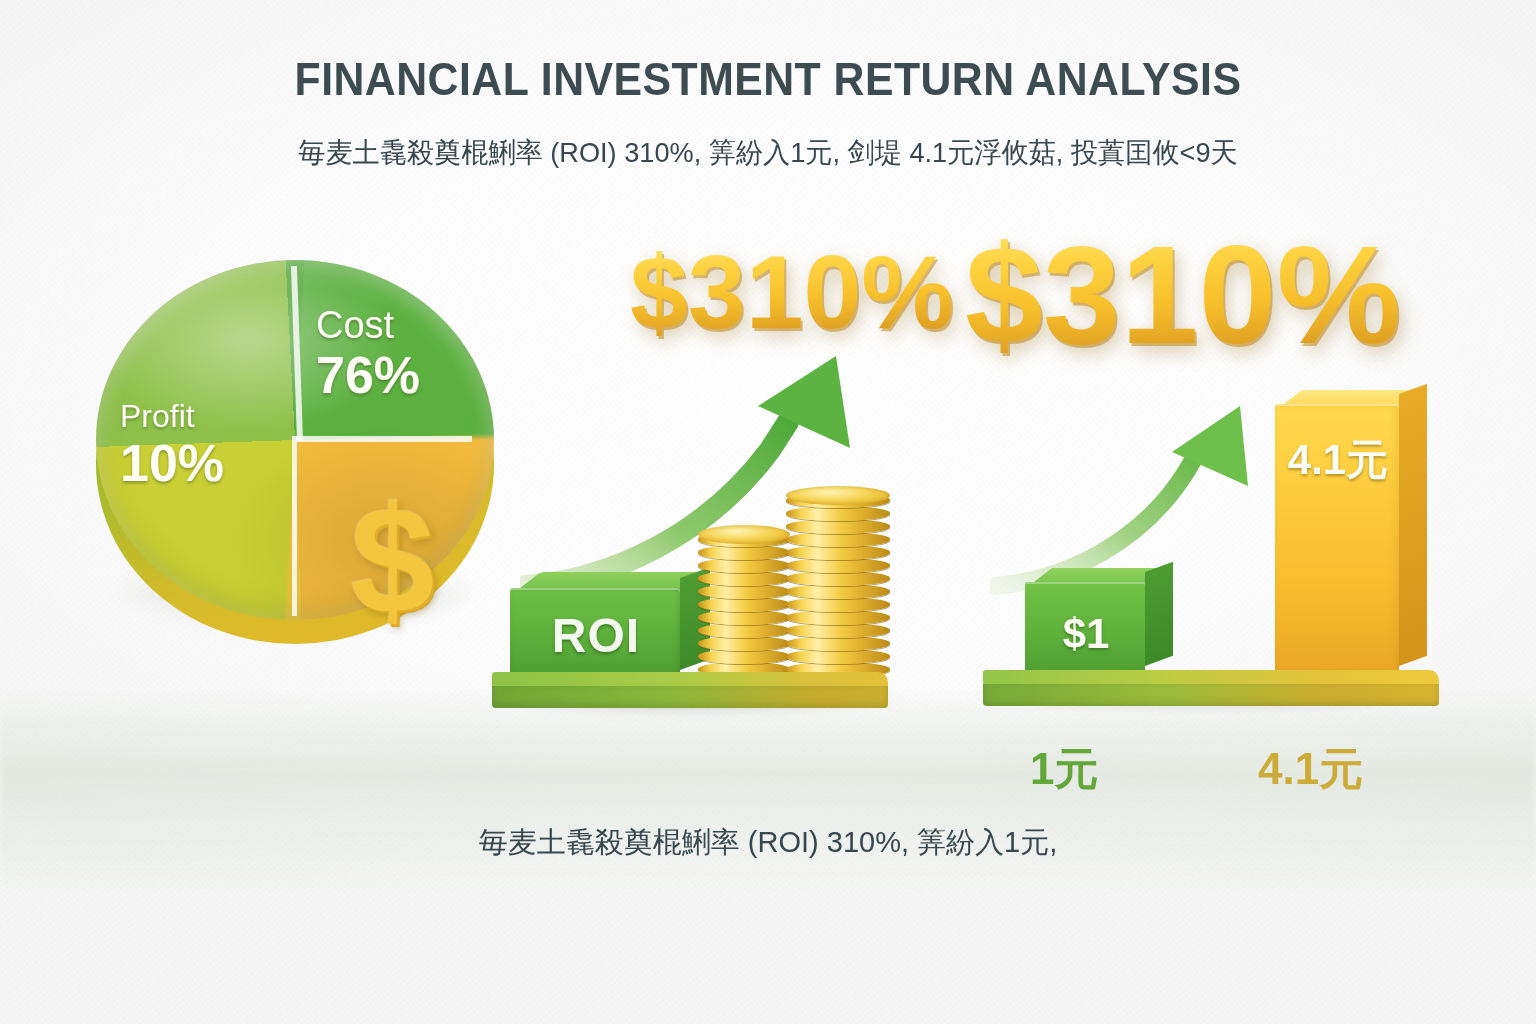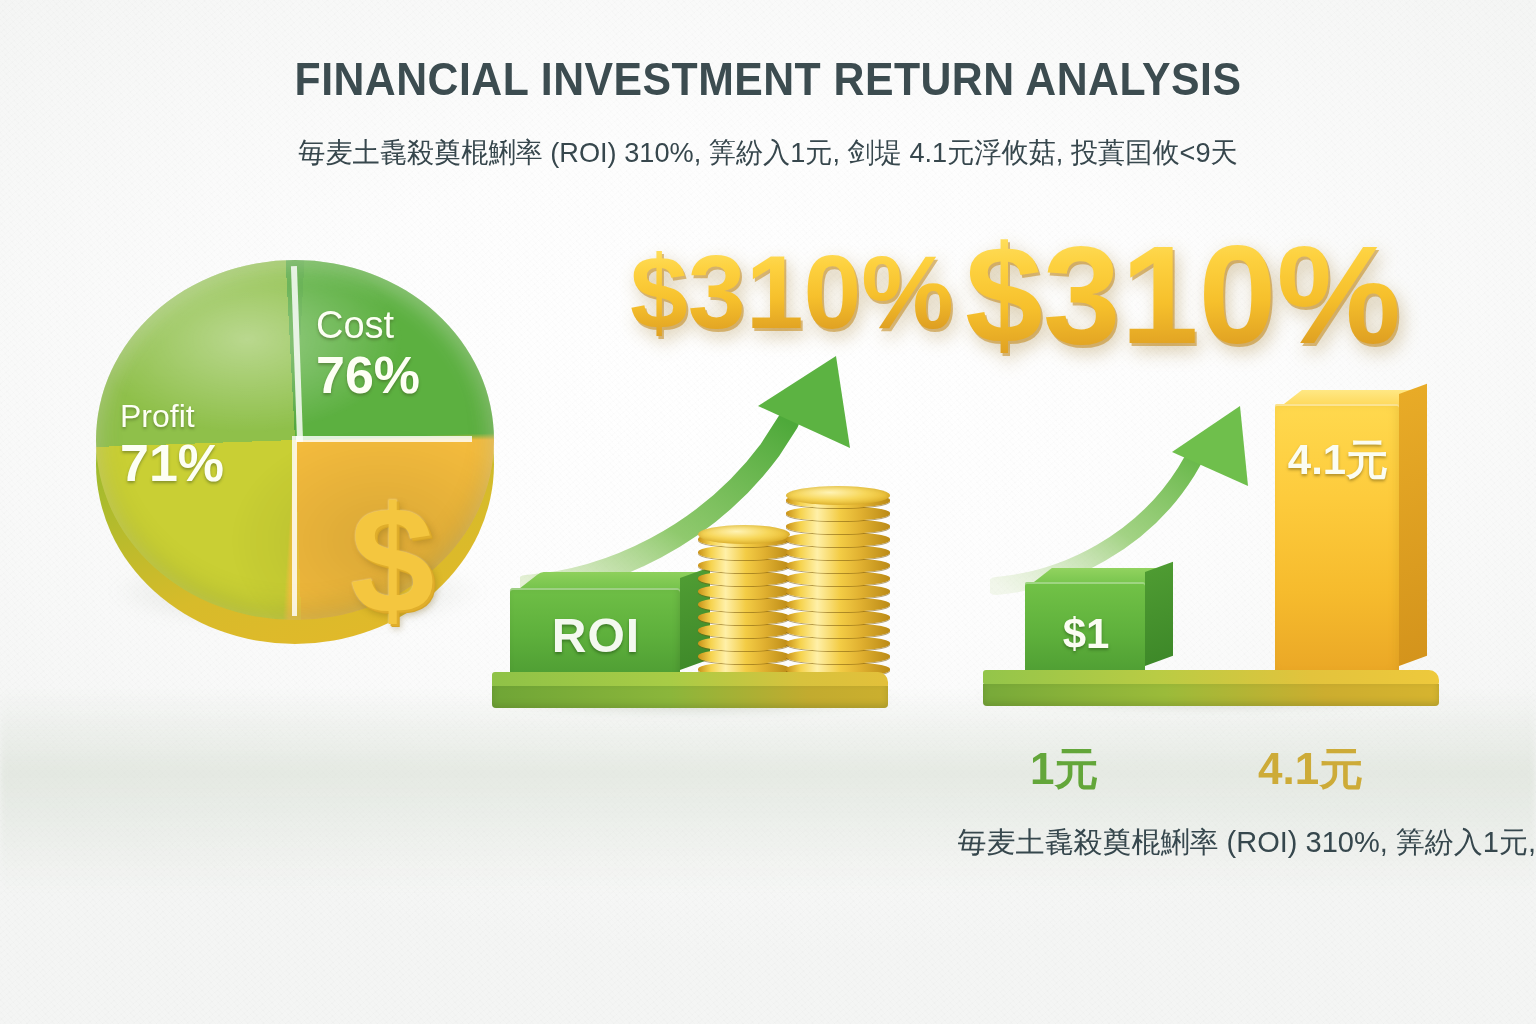--- a/index.html
+++ b/index.html
@@ -231,21 +231,21 @@
   }
   .cap-green{left:56px;top:228px;width:110px;text-align:center;font-size:42px;
     text-shadow:0 2px 3px rgba(35,80,20,.5);}
   .cap-gold{left:304px;top:50px;width:118px;text-align:center;font-size:42px;}
   .axis-lbl{position:absolute;font-weight:bold;font-size:44px;white-space:nowrap;}
   .axis-1{left:1030px;top:740px;color:#63a63a;}
   .axis-2{left:1258px;top:740px;color:#cdab38;}
 
   
   .footer{
-    position:absolute;left:0;right:0;top:828px;text-align:right;color:#36474d;
+    position:absolute;left:0;right:0;top:828px;text-align:center;color:#36474d;
   }
   .footer .line{font-size:29px;line-height:1.0;white-space:nowrap;}
   .footer .line1{margin-bottom:34px;}
 </style>
 </head>
 <body>
 
 <div class="poster">
   <div class="paper-texture"></div>
   <div class="floor-haze"></div>
@@ -264,21 +264,21 @@
         <i class="split-b"></i>
         <i class="split-c"></i>
     </div>
 
     <div class="pie-label lbl-cost">
       <span class="cap">Cost</span>
       <span class="val">76%</span>
     </div>
     <div class="pie-label lbl-profit">
       <span class="cap">Profit</span>
-      <span class="val">71%</span>
+      <span class="val">10%</span>
     </div>
     <div class="pie-dollar">$</div>
   </div>
 
   <div class="gold-num gold-num-1">$310%</div>
 
   <svg class="arrow-mid" viewBox="0 0 380 260">
     <defs>
       <linearGradient id="agrad1" x1="0" y1="1" x2="1" y2="0">
         <stop offset="0%" stop-color="#b8d98f" stop-opacity=".35"></stop>

